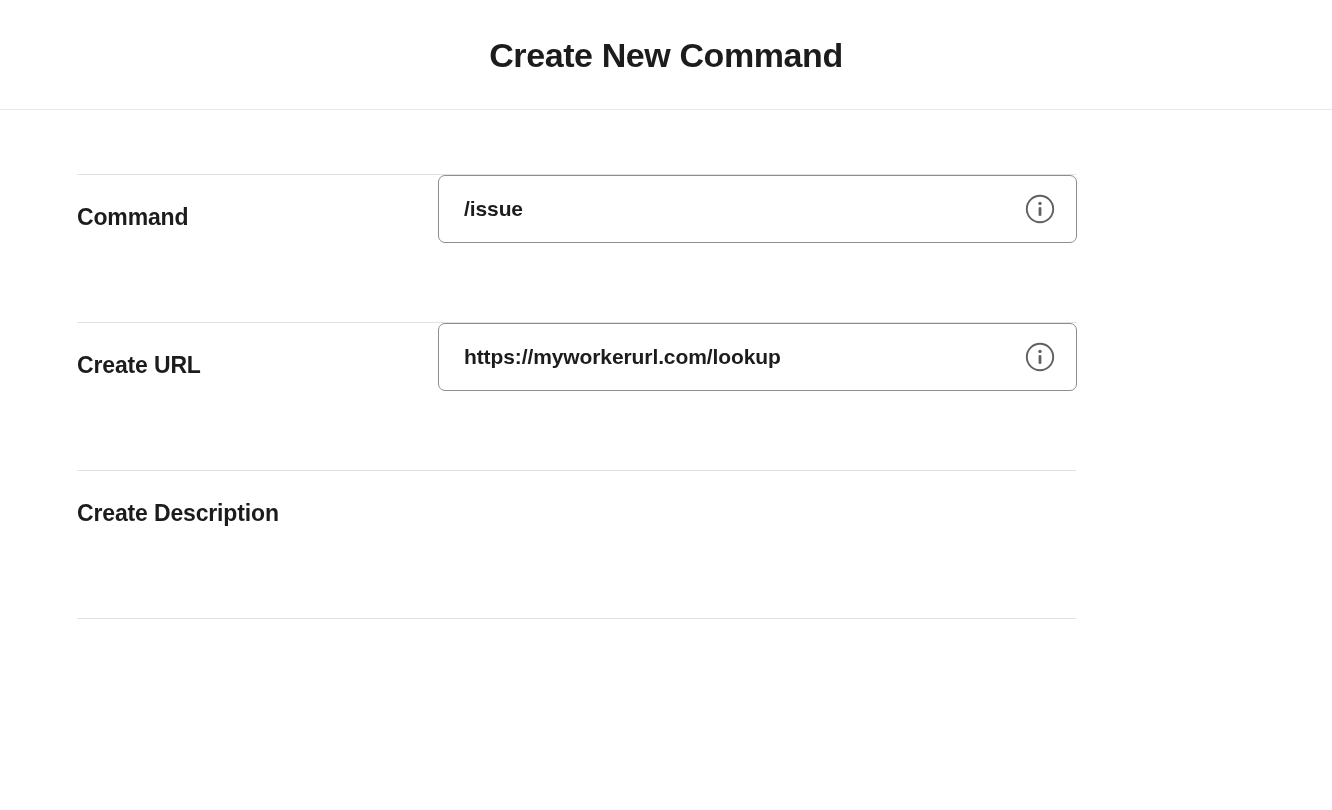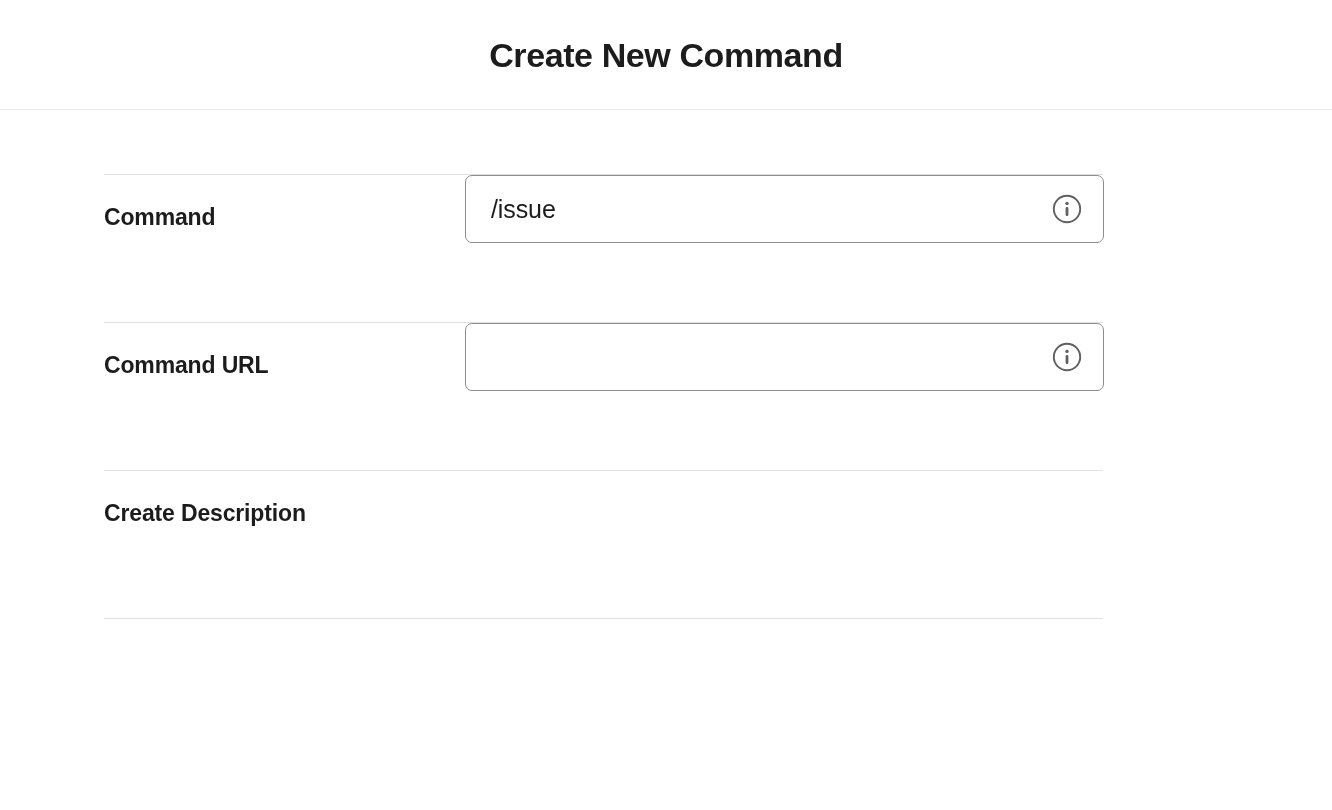--- a/index.html
+++ b/index.html
@@ -58,21 +58,21 @@
     left: 0;
     width: 1332px;
     height: 699px;
     background: #ffffff;
     padding-top: 63px;
   }
 
   .form {
     position: relative;
     width: 999px;
-    margin-left: 104px;
+    margin-left: 77px;
   }
 
   .divider {
     width: 999px;
     height: 1px;
     background: #e2e2e2;
   }
 
   .form-row {
     position: relative;
@@ -108,25 +108,26 @@
     align-items: center;
   }
 
   .input-value {
     display: block;
     width: 100%;
     border: 0;
     outline: none;
     background: transparent;
     font-family: "Liberation Sans", sans-serif;
-    font-size: 25px;
+    font-size: 21px;
     color: #1d1c1d;
     line-height: 1;
     padding: 0 60px 0 25px;
     letter-spacing: -0.1px;
+    font-weight: bold;
   }
 
   .info-icon {
     position: absolute;
     right: 21px;
     top: 50%;
     transform: translateY(-50%);
     width: 30px;
     height: 30px;
     display: block;
@@ -167,23 +168,24 @@
                 <rect x="13.6" y="13.1" width="2.8" height="9" rx="1.3" fill="#616061"></rect>
               </svg>
             </span>
           </div>
         </div>
       </div>
 
       <div class="divider"></div>
 
       <div class="form-row">
-        <div class="row-label">Command URL</div>
+        <div class="row-label">Create URL</div>
         <div class="row-field">
           <div class="input-wrap">
+            <input class="input-value" type="text" value="https://myworkerurl.com/lookup" style="">
             <span class="info-icon">
               <svg width="30" height="30" viewBox="0 0 30 30" xmlns="http://www.w3.org/2000/svg">
                 <circle cx="15" cy="15" r="13.2" fill="none" stroke="#616061" stroke-width="1.9"></circle>
                 <circle cx="15" cy="9.4" r="1.7" fill="#616061"></circle>
                 <rect x="13.6" y="13.1" width="2.8" height="9" rx="1.3" fill="#616061"></rect>
               </svg>
             </span>
           </div>
         </div>
       </div>

